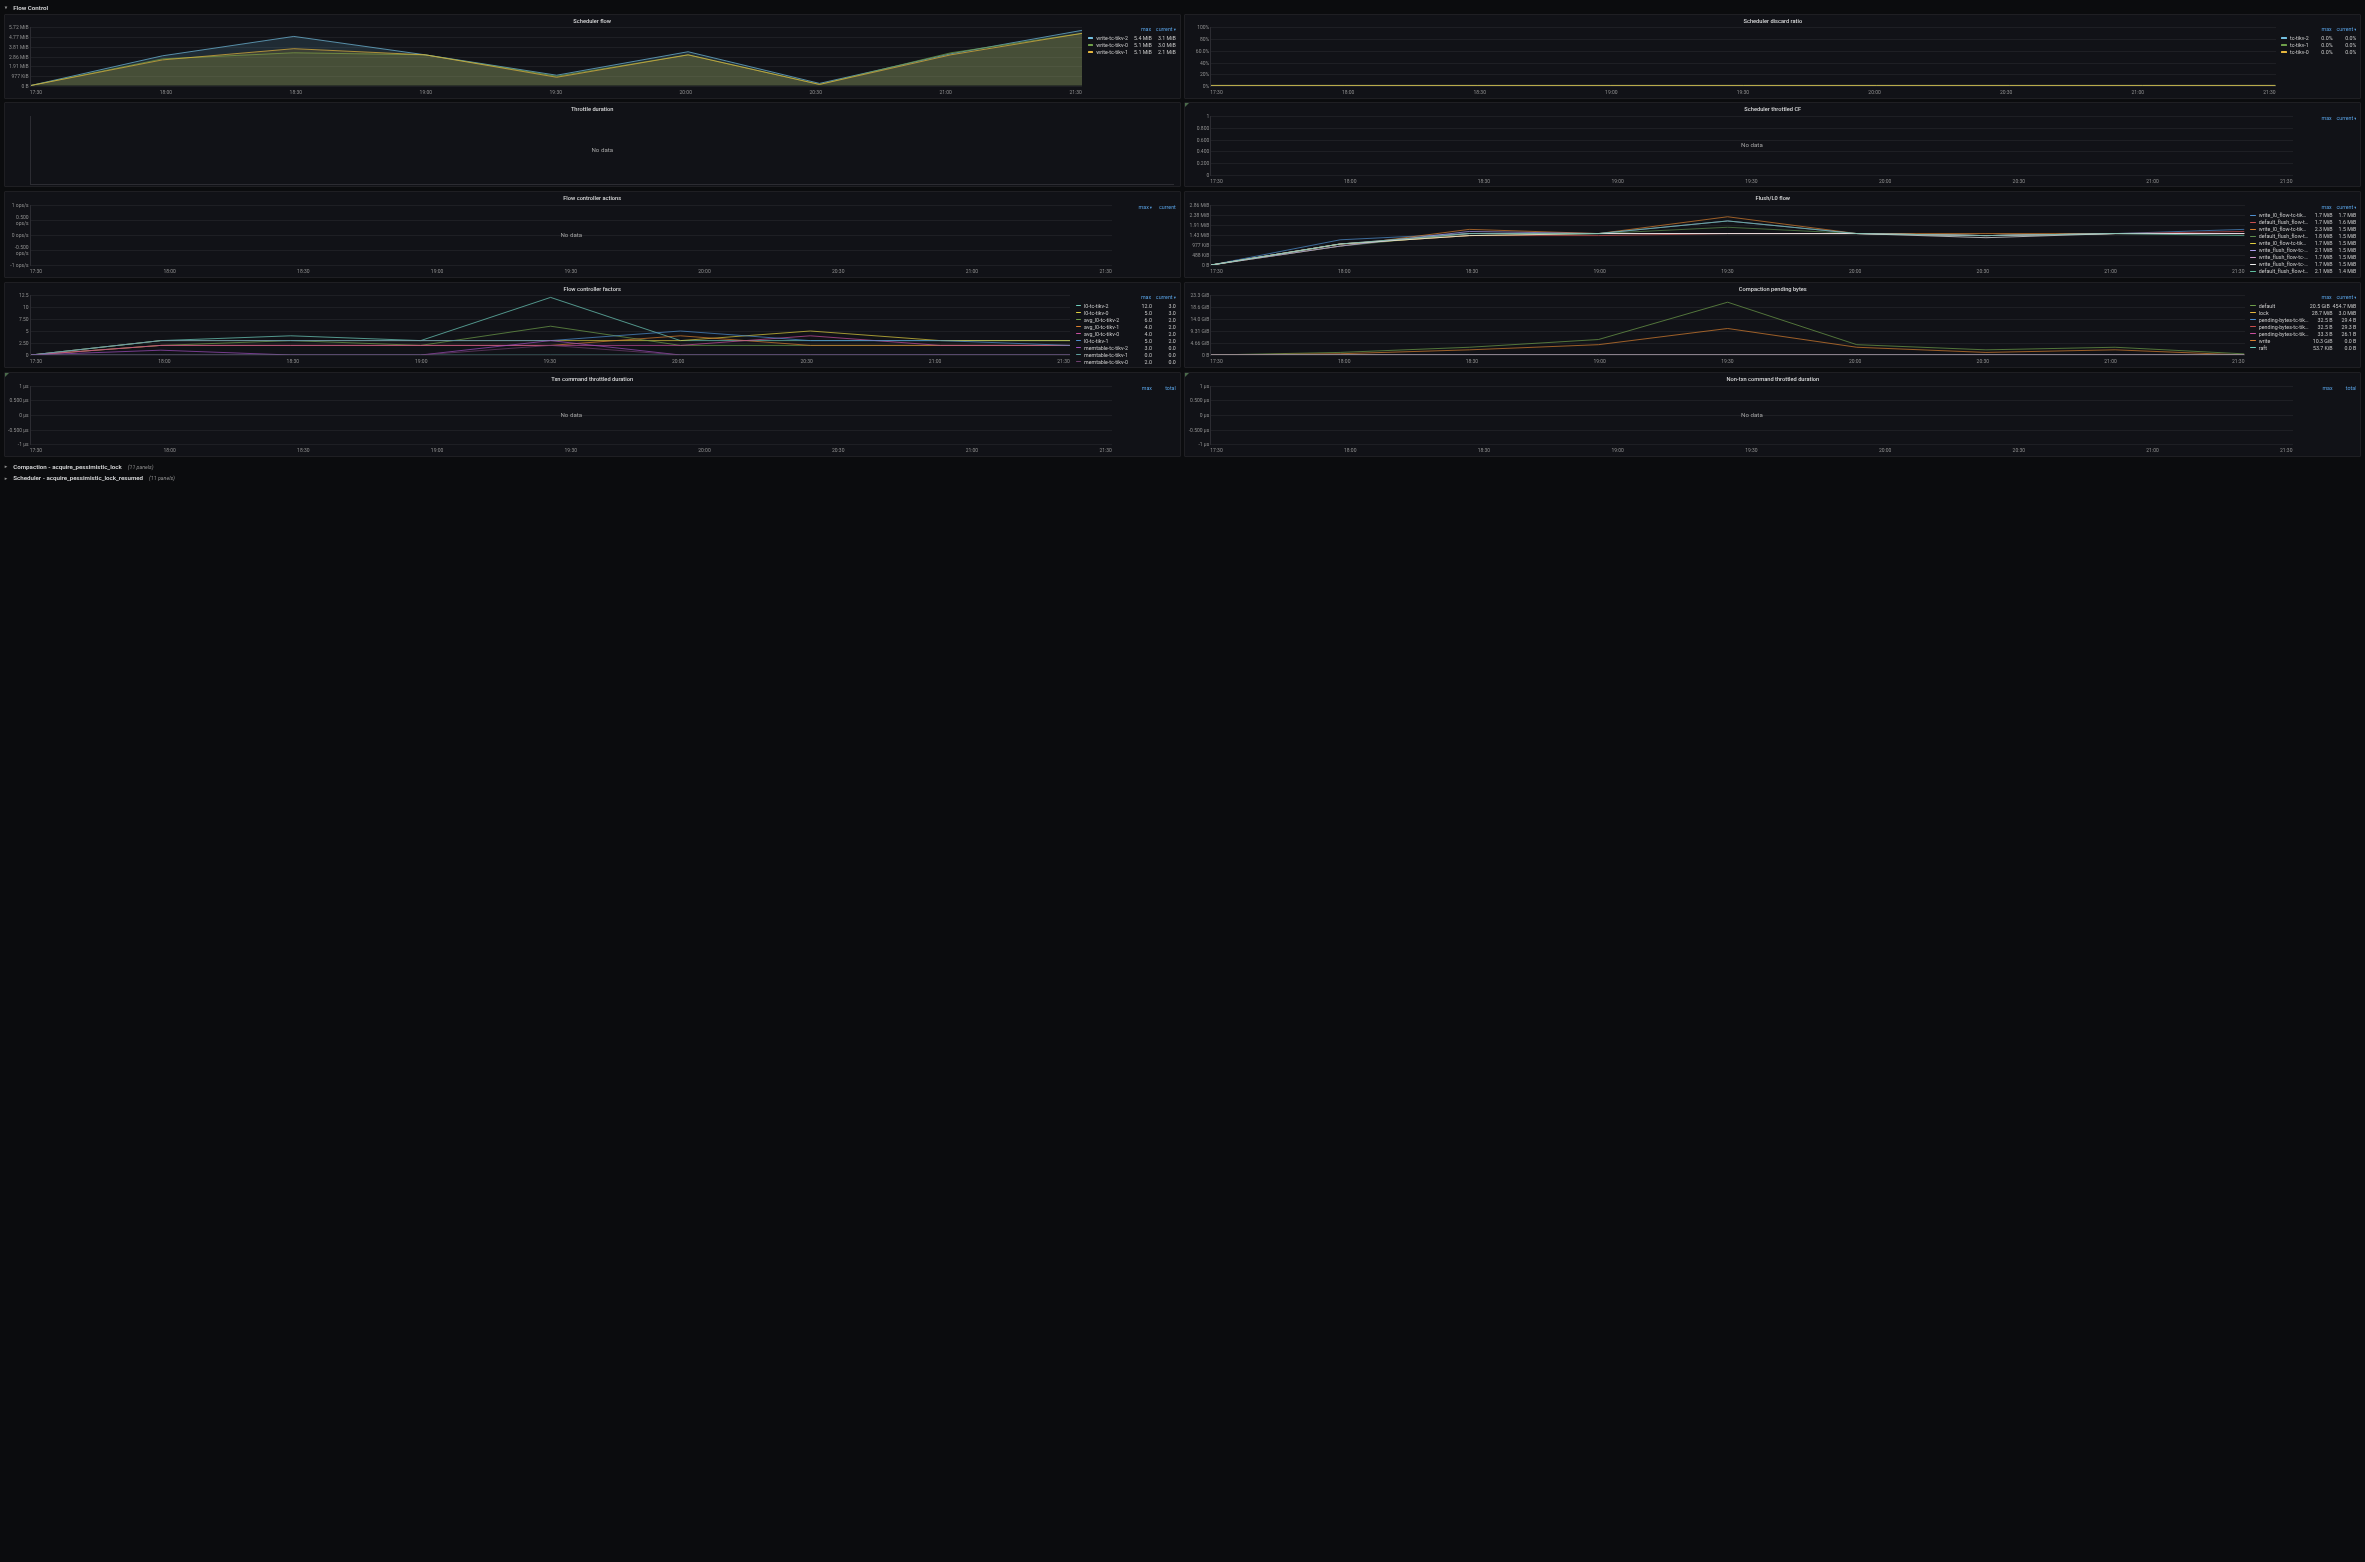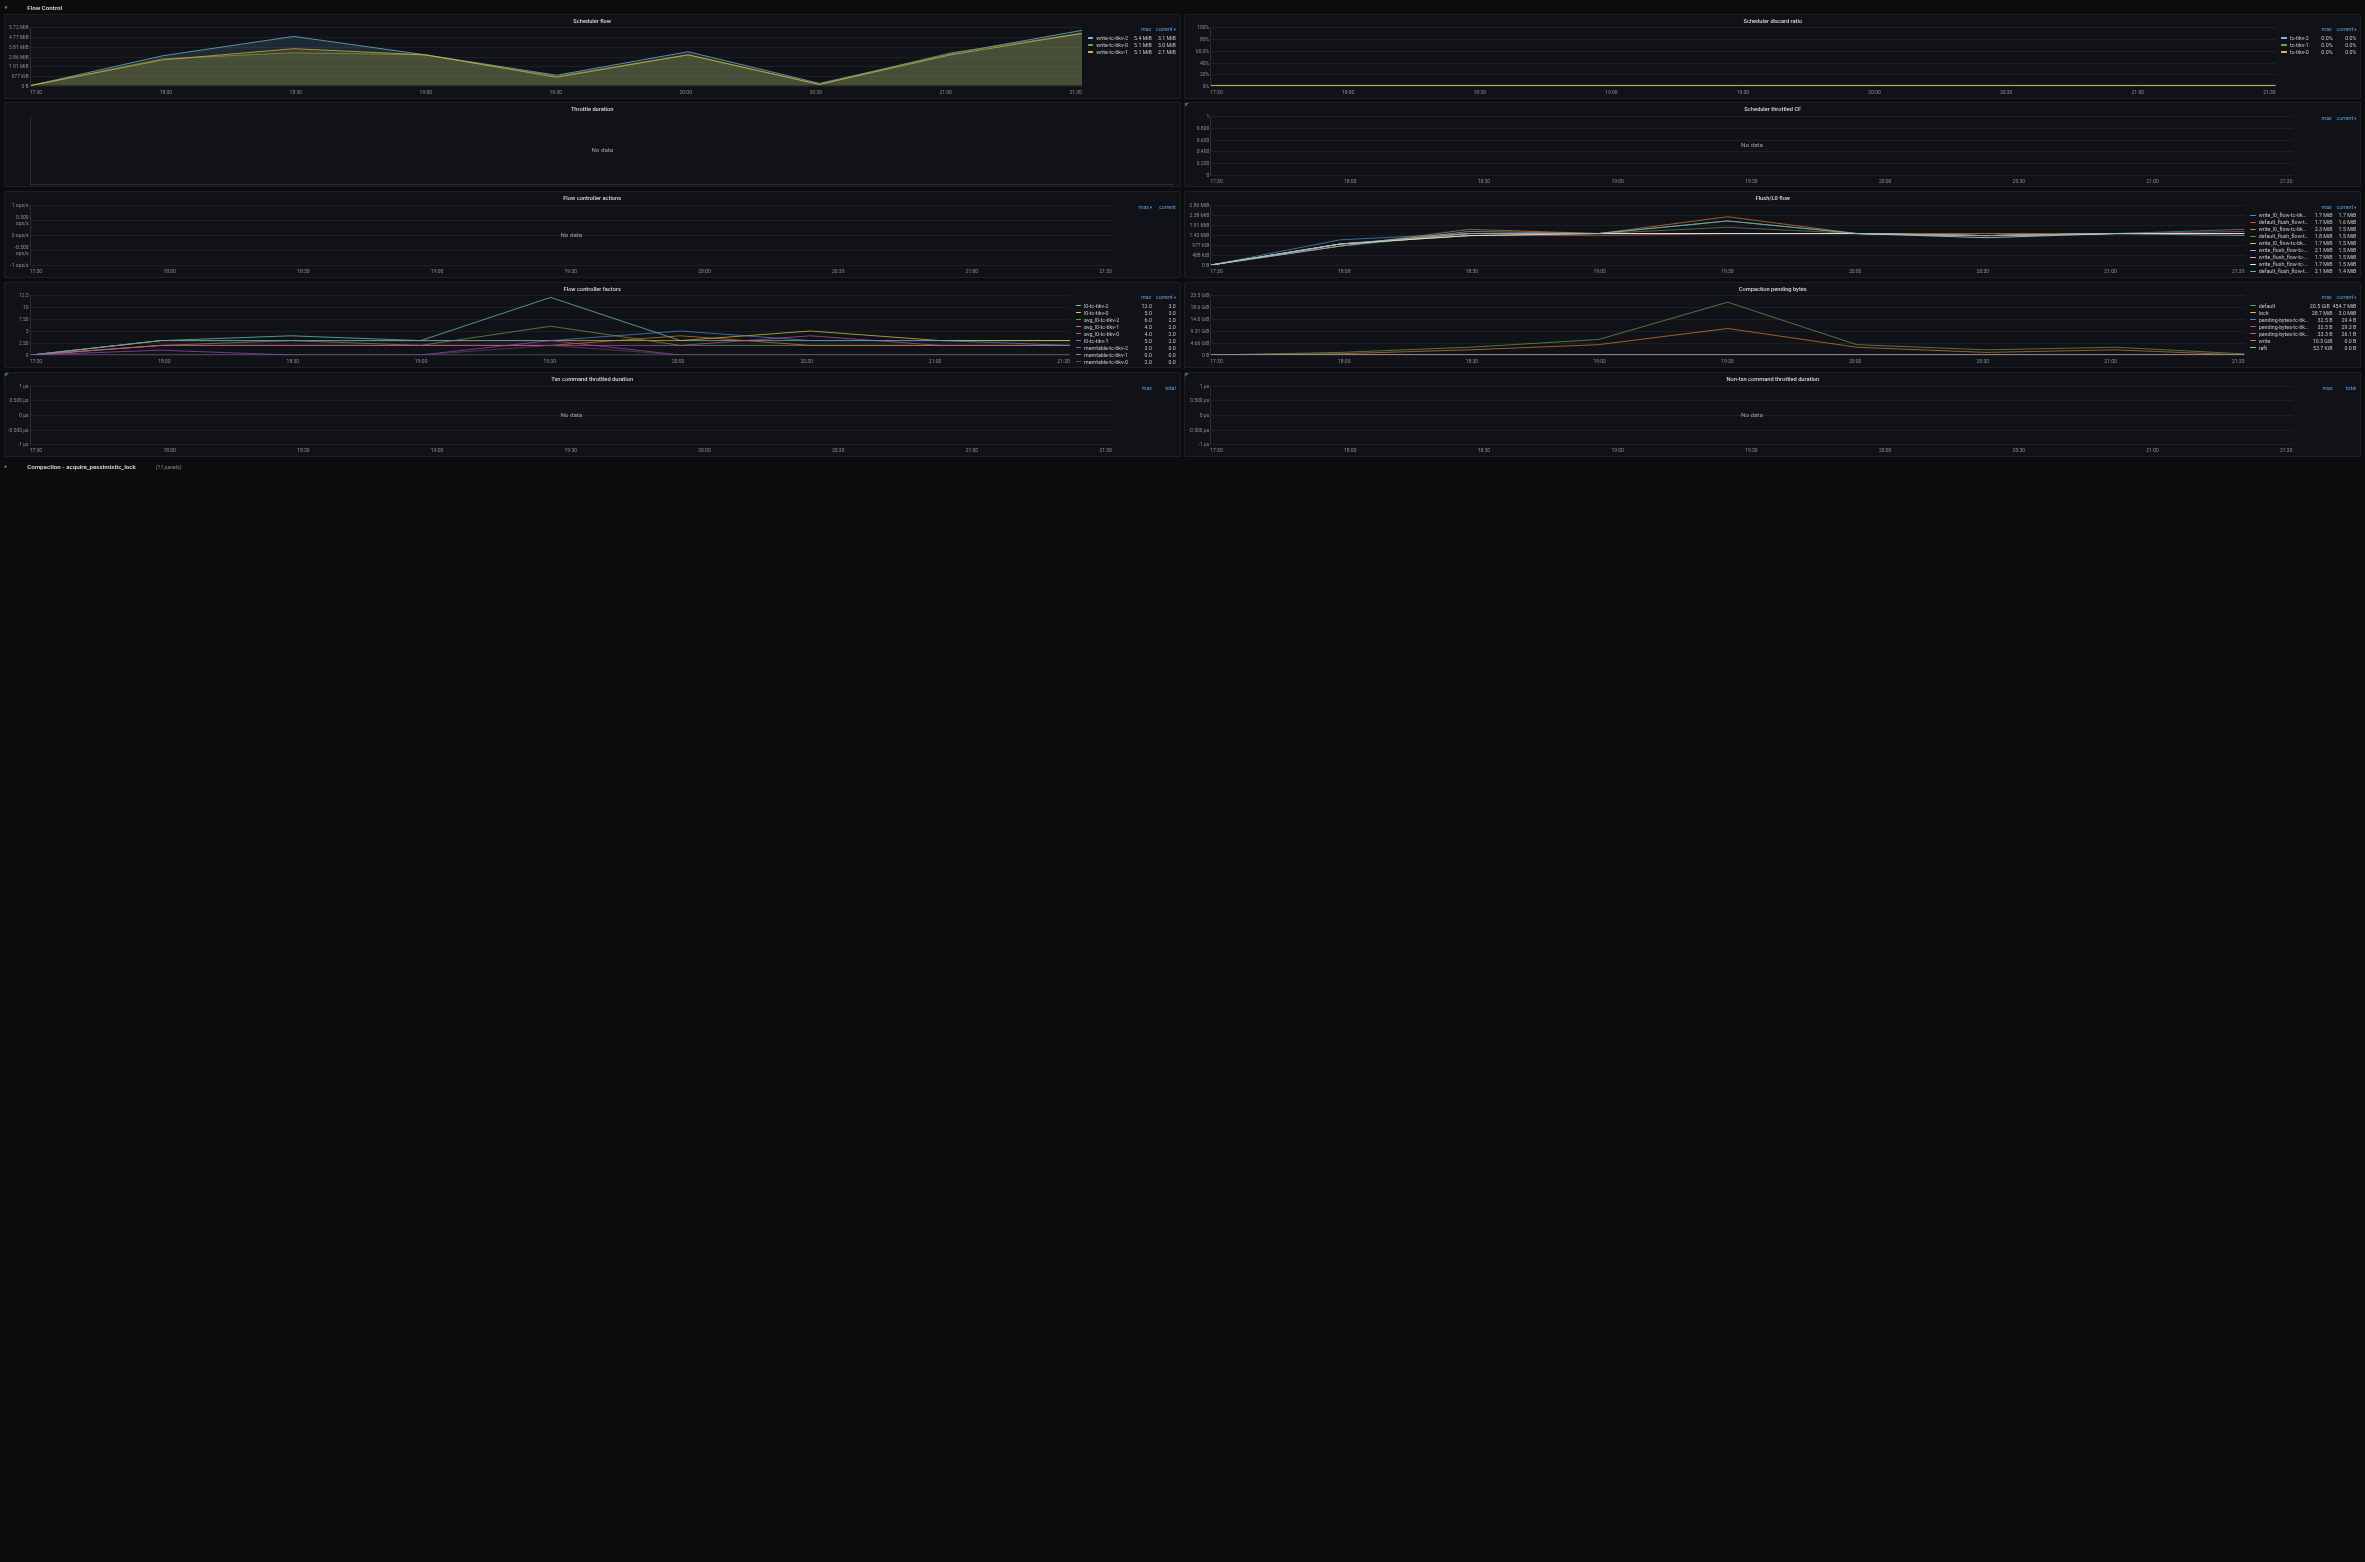--- a/index.html
+++ b/index.html
@@ -4,21 +4,21 @@
 <style>
   * { box-sizing: border-box; margin: 0; padding: 0; }
   body {
     background: #0b0c0e;
     color: #ccccdc;
     font-family: -apple-system, BlinkMacSystemFont, "Segoe UI", Roboto, Helvetica, Arial, sans-serif;
     font-size: 5.7px;
     padding: 1.9px;
   }
   .section-header {
-    display: flex; align-items: center; gap: 20px;
+    display: flex; align-items: center; gap: 6px;
     padding: 1.9px 2.9px; font-size: 6.2px; font-weight: 600; color: #d8d9da;
     cursor: pointer;
   }
   .section-header .chev { font-size: 4.8px; color: #8e8e8e; }
   .panel-count { color: #8e8e8e; font-size: 5.3px; font-style: italic; font-weight: 400; }
   .grid {
     display: grid;
     grid-template-columns: 1fr 1fr;
     gap: 3.8px;
     padding: 0 1.9px 3.8px 1.9px;
@@ -664,14 +664,19 @@
       </div>
     </div>
   </div>
 
 <div id="collapsed-area">
     <div class="section-header">
       <span class="chev">▸</span>
       <span>Compaction - acquire_pessimistic_lock</span>
       <span class="panel-count">(11 panels)</span>
     </div>
+    <div class="section-header">
+      <span class="chev">▸</span>
+      <span>Scheduler - acquire_pessimistic_lock_resumed</span>
+      <span class="panel-count">(11 panels)</span>
+    </div>
   </div>
 
 
 </body></html>

